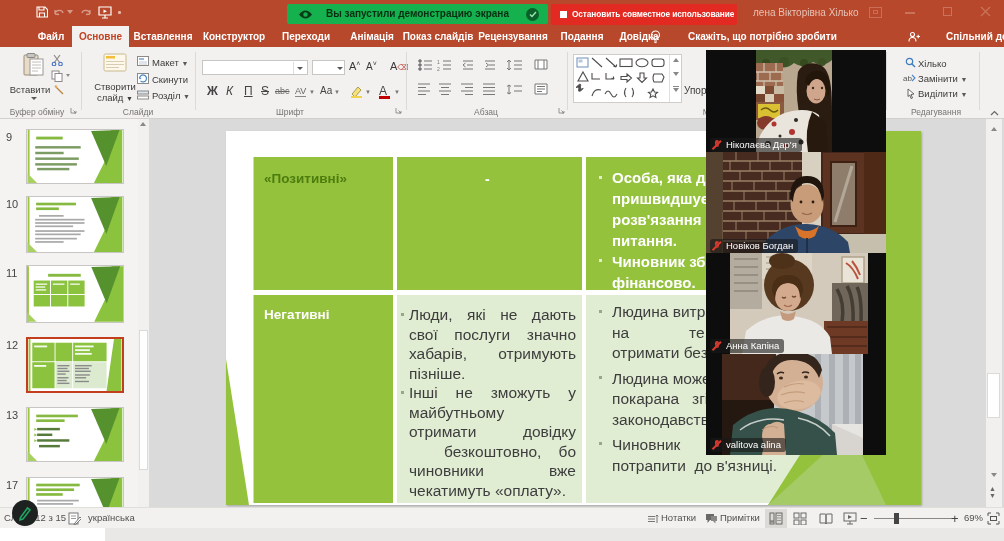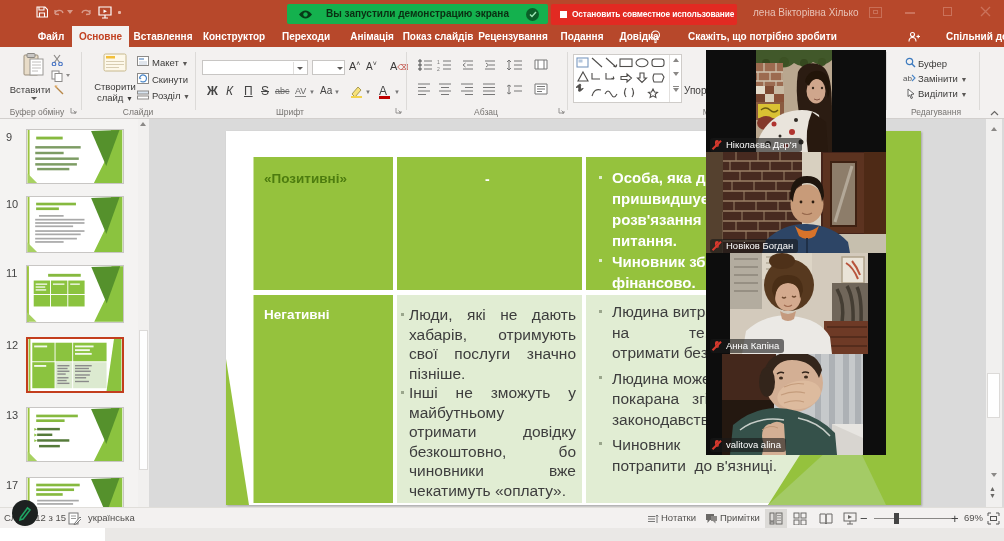--- a/index.html
+++ b/index.html
@@ -251,21 +251,21 @@
       <div style="margin:1px auto 0;width:0;height:0;border-left:3px solid transparent;border-right:3px solid transparent;border-top:4px solid #8a8886;"></div>
     </div>
     <div class="abs" style="left:684px;top:38px;font-size:10px;color:#3b3a39;">Упоряд..</div>
     <div class="glabel" style="left:567px;width:318px;">Малювання</div>
 
     <div class="gsep" style="left:886px;"></div>
     <svg class="abs" style="left:905px;top:10px;" width="11" height="11" viewBox="0 0 11 11">
         <circle cx="4.5" cy="4.5" r="3.2" fill="none" stroke="#3e7bbf" stroke-width="1.2"></circle>
         <path d="M7 7 L10 10" stroke="#3e7bbf" stroke-width="1.4"></path>
       </svg>
-    <div class="btxt" style="left:918px;top:11px;">Буфер</div>
+    <div class="btxt" style="left:918px;top:11px;">Хілько</div>
     <svg class="abs" style="left:903px;top:26px;" width="13" height="10" viewBox="0 0 13 10">
         <text x="0" y="8" font-size="8" fill="#555">ab</text>
         <path d="M9 2 l3 3 -3 3" fill="none" stroke="#4a86c8" stroke-width="1.1"></path>
       </svg>
     <div class="btxt" style="left:918px;top:26px;">Замінити <span style="font-size:7px;color:#5a5856;">▼</span></div>
     <svg class="abs" style="left:906px;top:41px;" width="10" height="11" viewBox="0 0 10 11">
         <path d="M2 1 L8 6 L5 6.5 L6.5 10 L5 10.5 L3.8 7 L2 8.5 Z" fill="#fff" stroke="#555" stroke-width="0.9"></path>
       </svg>
     <div class="btxt" style="left:918px;top:41px;">Виділити <span style="font-size:7px;color:#5a5856;">▼</span></div>
     <div class="glabel" style="left:886px;width:100px;">Редагування</div>
@@ -443,28 +443,28 @@
     <div class="abs" style="left:264px;top:188px;font-size:13.5px;font-weight:bold;color:#fff;">Негативні</div>
 
     <div class="abs" style="left:612px;top:48px;width:200px;font-size:15px;font-weight:bold;color:#fff;line-height:21px;">
       <div class="abs" style="left:-13px;top:9px;width:3px;height:3px;background:#dfeecc;"></div>
       Особа, яка дає<br>пришвидшує<br>розв'язання<br>питання.<br><div class="abs" style="left:-13px;top:92px;width:3px;height:3px;background:#dfeecc;"></div>Чиновник збага<br>фінансово.
     </div>
 
     <div class="abs" style="left:409px;top:186px;width:167px;font-size:15.5px;color:#3d3d3d;line-height:19.5px;">
       <div class="abs" style="left:-8px;top:8px;width:3px;height:3px;background:#9aa68c;"></div>
       <div style="text-align:justify;text-align-last:justify;">Люди, які не дають</div>
+      <div style="text-align:justify;text-align-last:justify;">свої послуги значно</div>
       <div style="text-align:justify;text-align-last:justify;">хабарів, отримують</div>
-      <div style="text-align:justify;text-align-last:justify;">свої послуги значно</div>
       <div>пізніше.</div>
       <div class="abs" style="left:-8px;top:86px;width:3px;height:3px;background:#9aa68c;"></div>
       <div style="text-align:justify;text-align-last:justify;">Інші не зможуть у</div>
       <div>майбутньому</div>
       <div style="text-align:justify;text-align-last:justify;">отримати довідку</div>
-      <div style="text-align:justify;text-align-last:justify;">безкоштовно, бо</div>
+      <div style="text-align:justify;text-align-last:justify;margin-left:35px;">безкоштовно, бо</div>
       <div style="text-align:justify;text-align-last:justify;">чиновники вже</div>
       <div>чекатимуть «оплату».</div>
     </div>
 
     <div class="abs" style="left:612px;top:183px;width:178px;font-size:15.5px;color:#3d3d3d;line-height:20.5px;">
       <div class="abs" style="left:-13px;top:8px;width:3px;height:3px;background:#9aa68c;"></div>
       <div style="white-space:nowrap;">Людина витрачає гроші</div>
       <div style="text-align:justify;text-align-last:justify;">на те, що</div>
       <div style="white-space:nowrap;">отримати безкоштовно.</div>
       <div style="height:5px;"></div>

